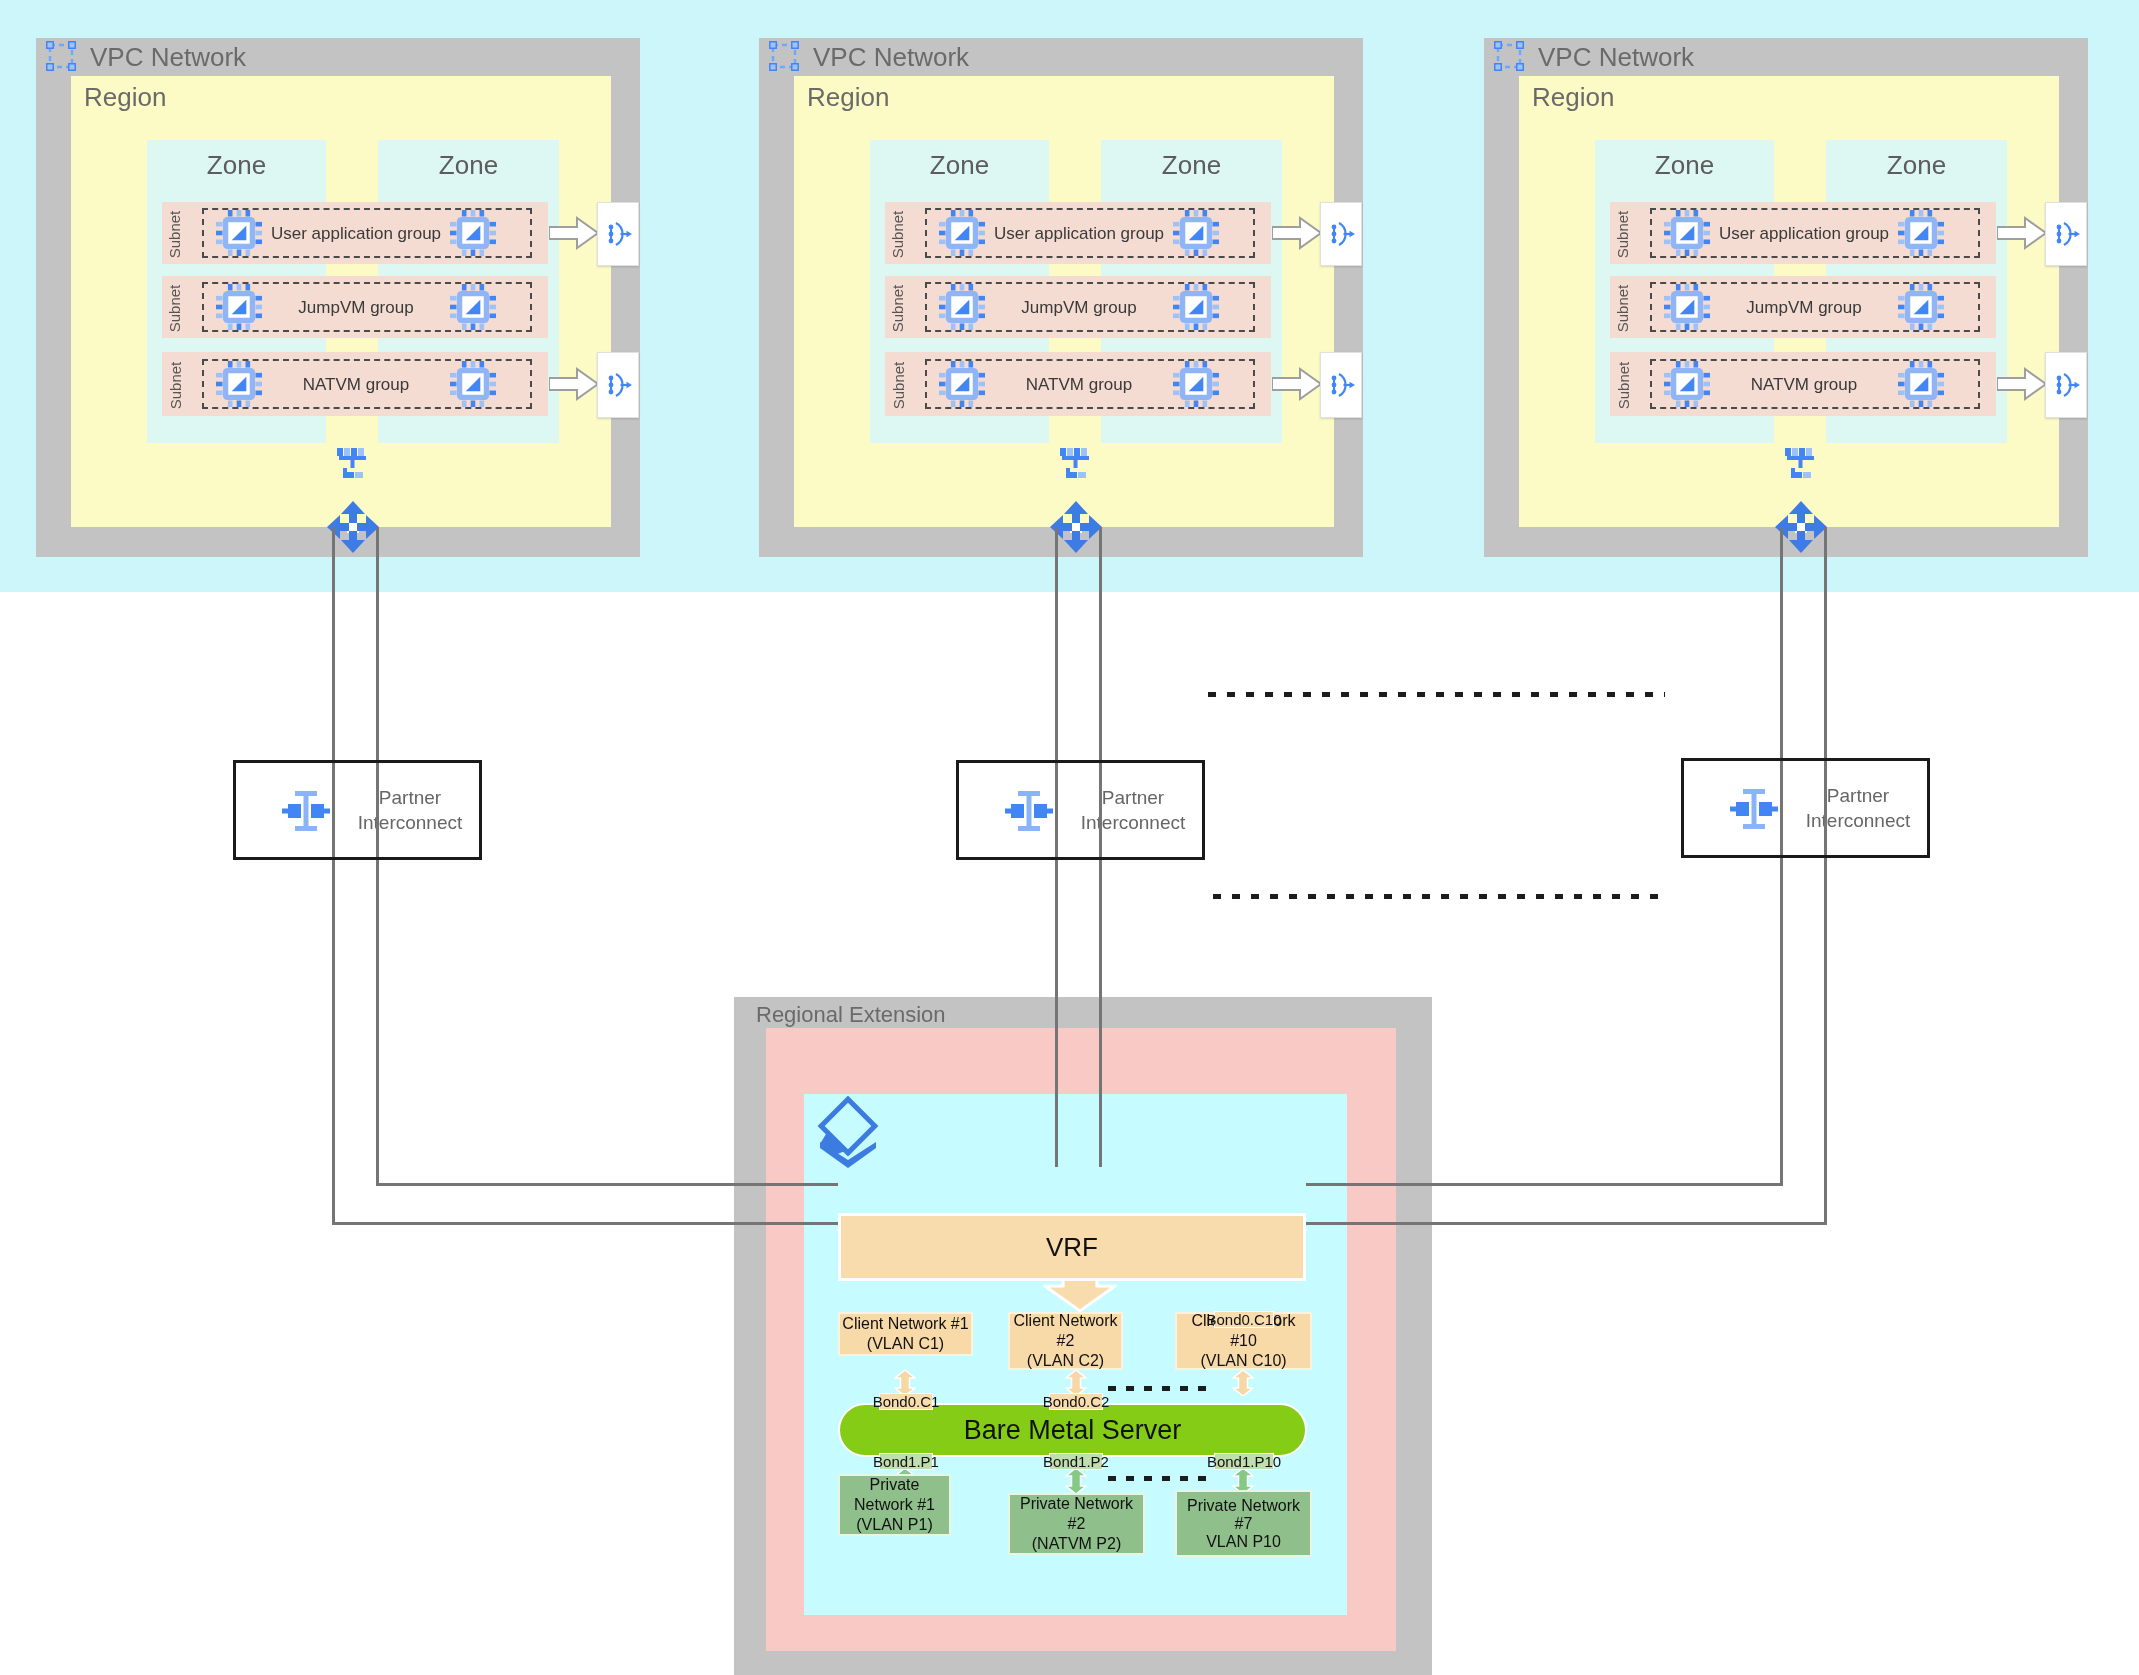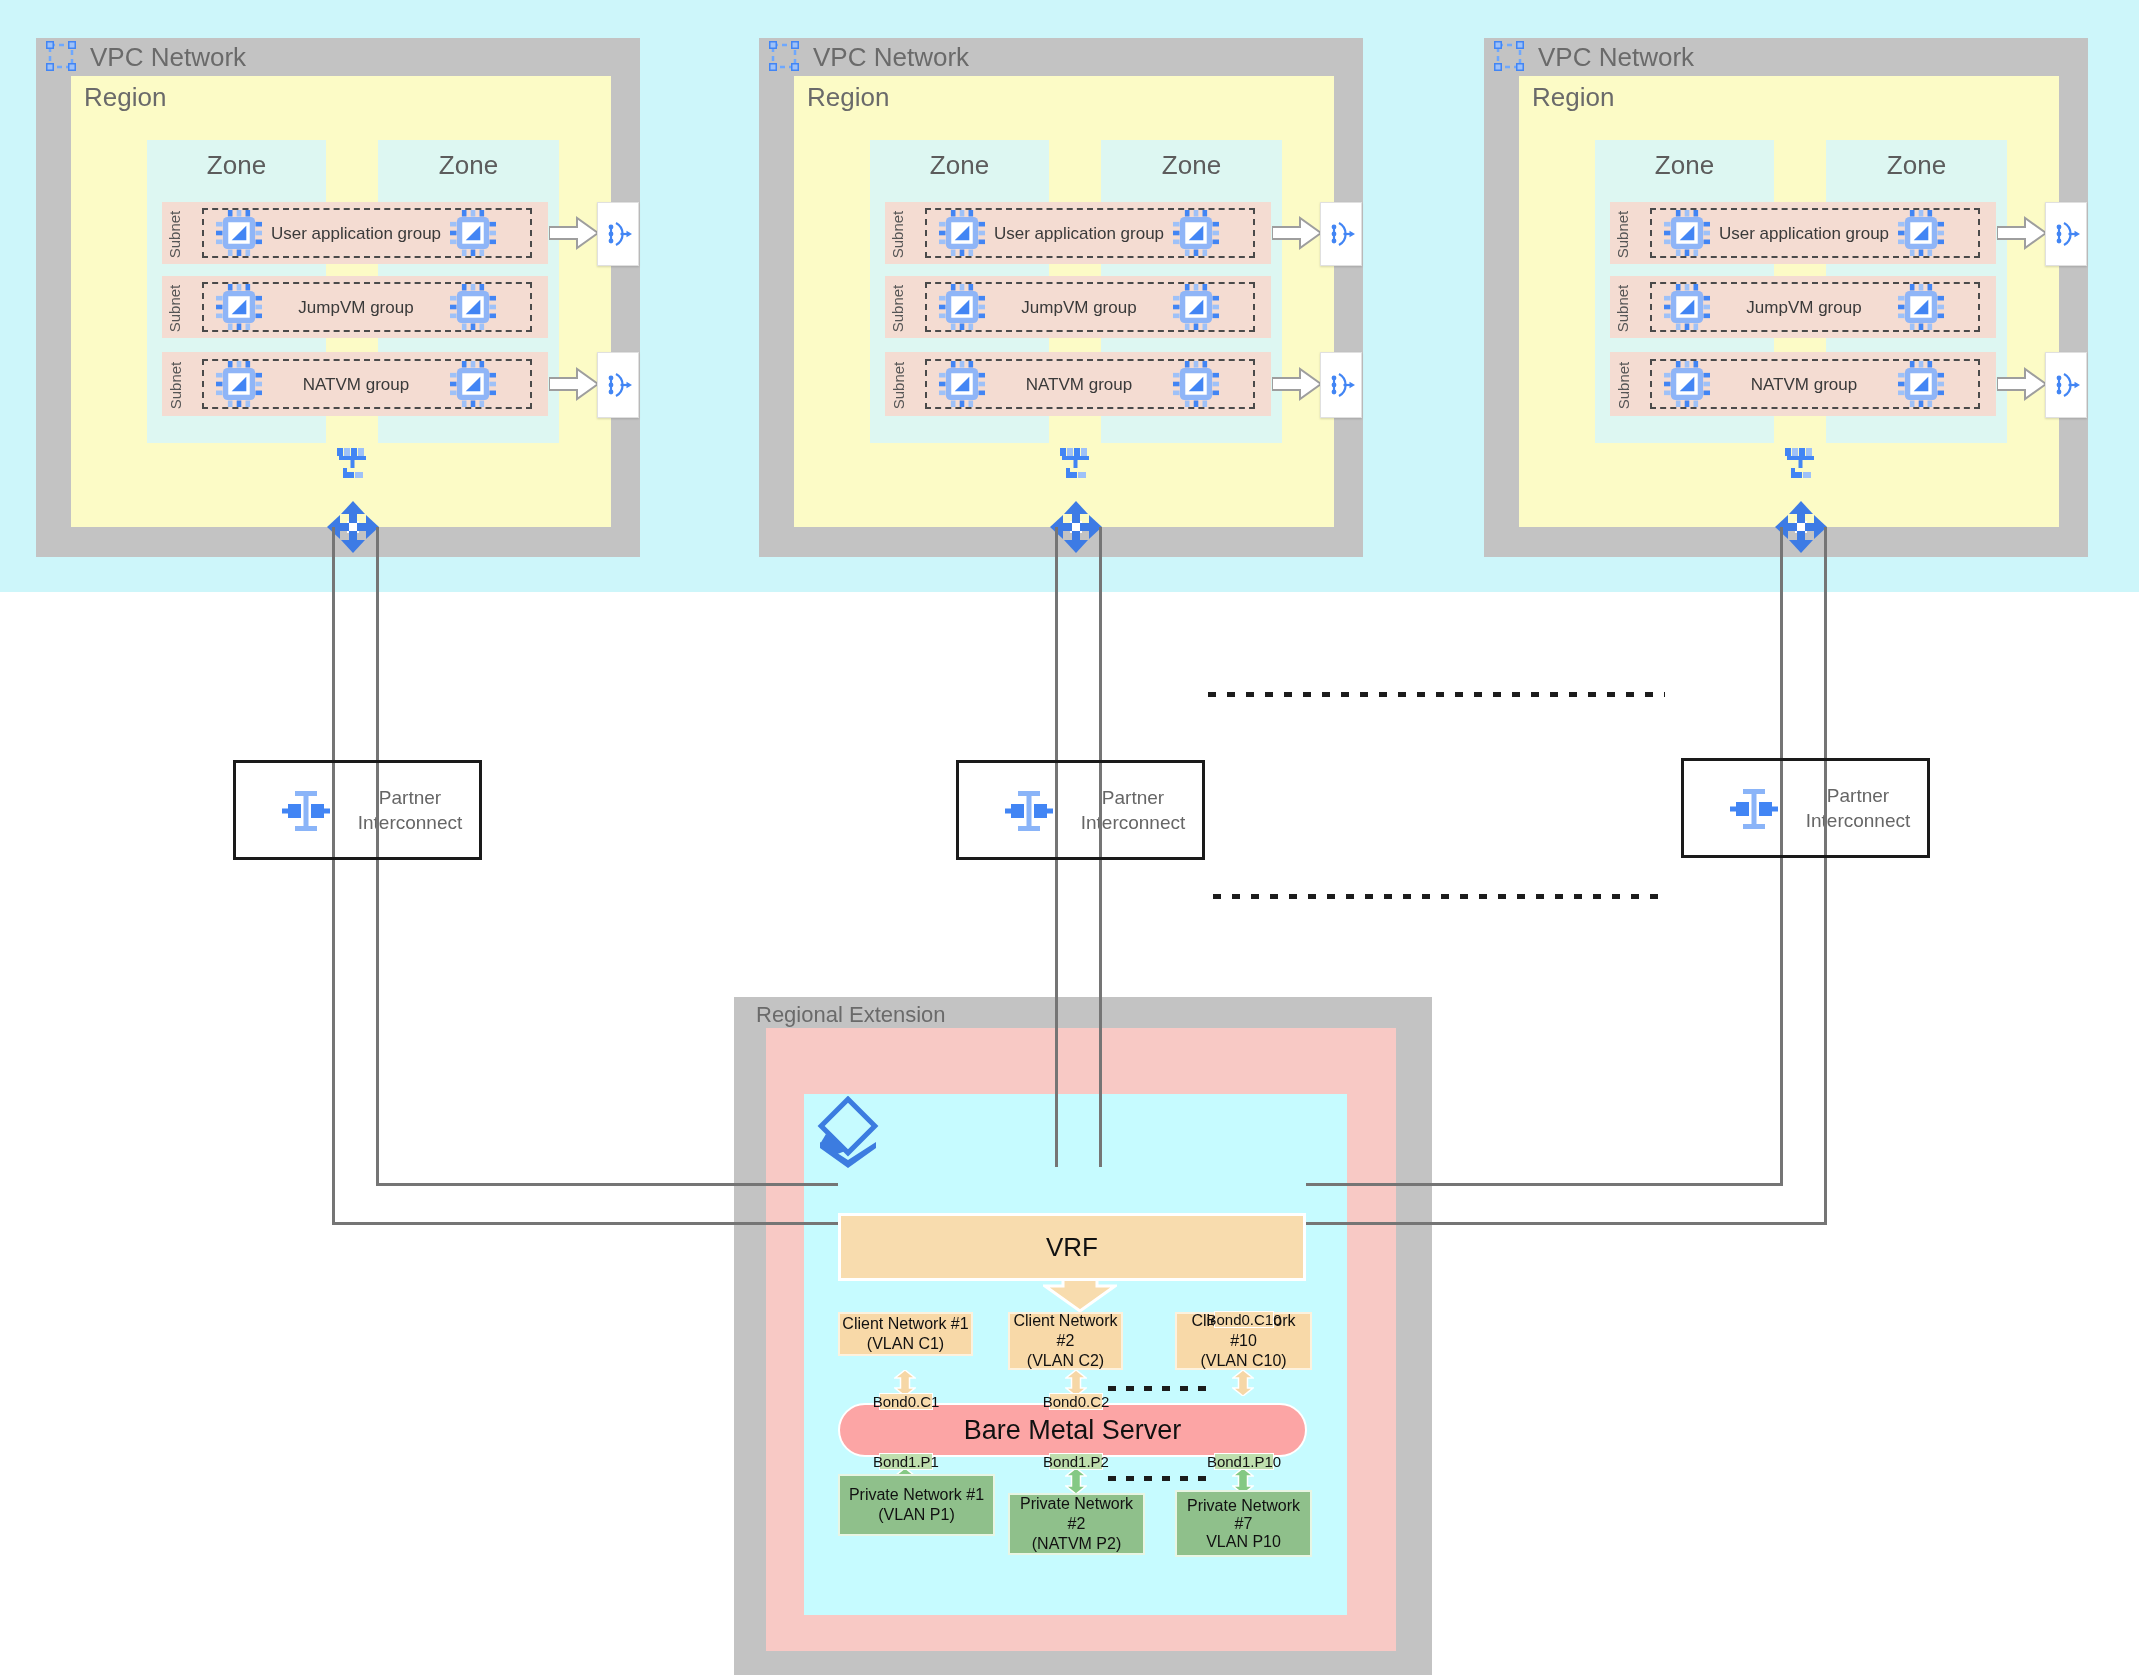--- a/index.html
+++ b/index.html
@@ -27,21 +27,21 @@
   .vrf{background:#f8dcae;border:3px solid #ffffff;box-sizing:border-box;
        display:flex;align-items:center;justify-content:center;font-size:26px;color:#111;}
   .tanbox{background:#f8d9a8;border:2px solid #fdf2de;box-sizing:border-box;color:#111;
           font-size:16px;line-height:20px;text-align:center;display:flex;flex-direction:column;justify-content:center;}
   .greenbox{background:#8fc08b;border:2px solid #e8f5e4;box-sizing:border-box;color:#111;
           font-size:16px;line-height:20px;text-align:center;display:flex;flex-direction:column;justify-content:center;}
   .bondlbl{font-size:15px;color:#111;border:1px solid #fff;display:flex;align-items:center;
            justify-content:center;box-sizing:border-box;}
   .bond-tan{background:#f8dcae;}
   .bond-green{background:#bfdfae;}
-  .bms{background:#fca5a5;border:2px solid #ffffff;border-radius:28px;box-sizing:border-box;
+  .bms{background:#84cc16;border:2px solid #ffffff;border-radius:28px;box-sizing:border-box;
        display:flex;align-items:center;justify-content:center;font-size:27px;color:#111;}
   .dots{background:repeating-linear-gradient(90deg,#1c1c1c 0 8px,transparent 8px 19px);height:5px;}
   .dots-sm{background:repeating-linear-gradient(90deg,#1c1c1c 0 8px,transparent 8px 18px);height:5px;}
   svg{display:block;}
 </style>
 </head>
 <body>
 
 <svg width="0" height="0" style="position:absolute">
   <defs>
@@ -479,21 +479,21 @@
       <use href="#ic-smallarrow-green"></use>
     </svg>
   <svg class="abs" style="left:1065px;top:1468px" width="22" height="26">
       <use href="#ic-smallarrow-green"></use>
     </svg>
   <svg class="abs" style="left:1232px;top:1468px" width="22" height="26">
       <use href="#ic-smallarrow-green"></use>
     </svg>
   <div class="abs dots-sm" style="left:1108px;top:1476px;width:98px"></div>
 
-  <div class="abs greenbox" style="left:838px;top:1474px;width:157px;height:62px">
+  <div class="abs greenbox" style="left:838px;top:1474px;width:113px;height:62px">
     <div>Private Network #1</div>
     <div>(VLAN P1)</div>
   </div>
   <div class="abs greenbox" style="left:1008px;top:1493px;width:137px;height:62px">
     <div>Private Network #2</div>
     <div>(NATVM P2)</div>
   </div>
   <div class="abs greenbox" style="left:1175px;top:1490px;width:137px;height:67px;line-height:18px">
     <div>Private Network</div>
     <div>#7</div>

